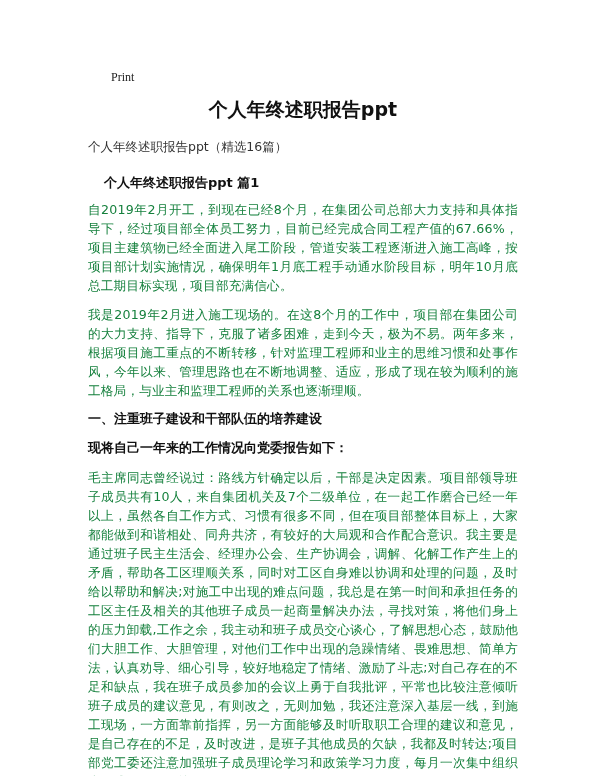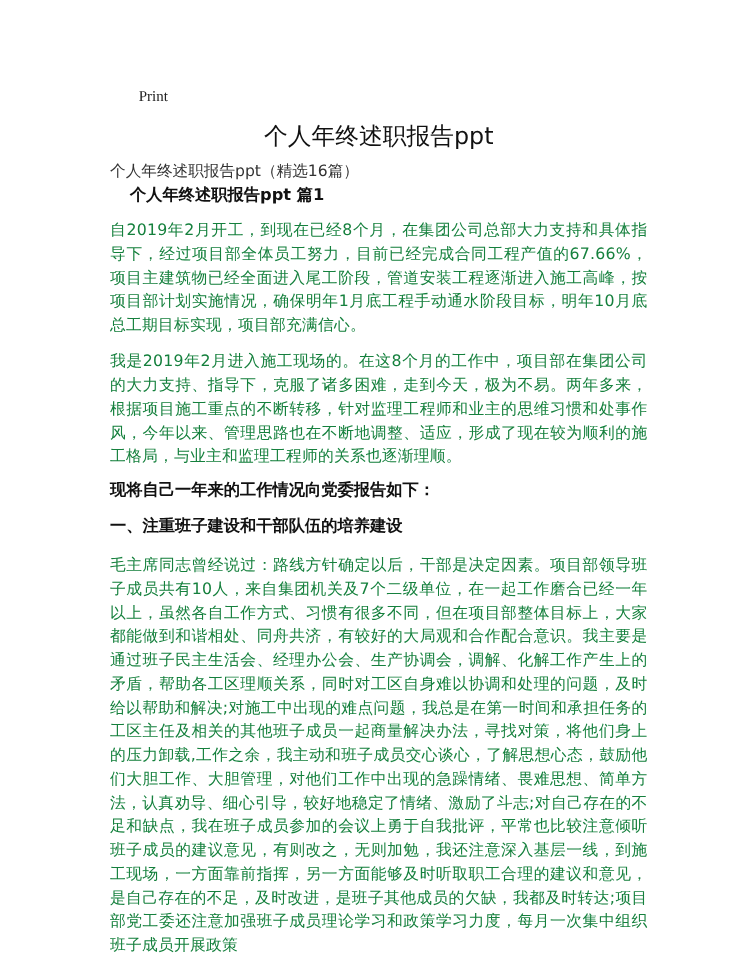--- a/index.html
+++ b/index.html
@@ -1,31 +1,31 @@
 <!DOCTYPE html>
 <html><head>
 <meta charset="utf-8">
 <style>
   html, body { margin: 0; padding: 0; background: #ffffff; }
   body { width: 600px; height: 776px; overflow: hidden; position: relative;
          font-family: "DejaVu Sans", "Liberation Sans", sans-serif; color: #1a1a1a; }
   .page { position: absolute; left: 88px; top: 66px; width: 430px; }
   .print { font-family: "Liberation Serif", "DejaVu Serif", serif; font-size: 12px; color: #222; height: 22px; line-height: 22px; margin-left: 23px; }
-  .title { text-align: center; font-size: 19px; line-height: 26px; margin-top: 8px; margin-bottom: 6px; color: #111; }
-  .subtitle { font-size: 12.5px; line-height: 18px; color: #333; margin-bottom: 2px; }
+  .title { text-align: center; font-size: 19px; line-height: 26px; margin-top: 8px; margin-bottom: 16px; color: #111; font-weight: bold; }
+  .subtitle { font-size: 12.5px; line-height: 18px; color: #333; margin-bottom: 18px; }
   .section-title { font-weight: bold; font-size: 13px; line-height: 18px; margin-bottom: 8px; color: #111; margin-left: 16px; }
   .para { font-size: 12.6px; line-height: 19px; margin: 0 0 10px 0; text-align: justify; letter-spacing: 0.2px; color: #15803d; }
   .heading { font-weight: bold; font-size: 13px; line-height: 18px; margin: 2px 0 11px 0; color: #111; }
 </style>
 </head>
 <body>
 
 <div class="page">
   <div class="print">Print</div>
   <div class="title">个人年终述职报告ppt</div>
   <div class="subtitle">个人年终述职报告ppt（精选16篇）</div>
   <div class="section-title">个人年终述职报告ppt 篇1</div>
   <p class="para">自2019年2月开工，到现在已经8个月，在集团公司总部大力支持和具体指导下，经过项目部全体员工努力，目前已经完成合同工程产值的67.66%，项目主建筑物已经全面进入尾工阶段，管道安装工程逐渐进入施工高峰，按项目部计划实施情况，确保明年1月底工程手动通水阶段目标，明年10月底总工期目标实现，项目部充满信心。</p>
   <p class="para">我是2019年2月进入施工现场的。在这8个月的工作中，项目部在集团公司的大力支持、指导下，克服了诸多困难，走到今天，极为不易。两年多来，根据项目施工重点的不断转移，针对监理工程师和业主的思维习惯和处事作风，今年以来、管理思路也在不断地调整、适应，形成了现在较为顺利的施工格局，与业主和监理工程师的关系也逐渐理顺。</p>
+  <div class="heading">一、注重班子建设和干部队伍的培养建设</div>
   <div class="heading">现将自己一年来的工作情况向党委报告如下：</div>
-  <div class="heading">一、注重班子建设和干部队伍的培养建设</div>
   <p class="para">毛主席同志曾经说过：路线方针确定以后，干部是决定因素。项目部领导班子成员共有10人，来自集团机关及7个二级单位，在一起工作磨合已经一年以上，虽然各自工作方式、习惯有很多不同，但在项目部整体目标上，大家都能做到和谐相处、同舟共济，有较好的大局观和合作配合意识。我主要是通过班子民主生活会、经理办公会、生产协调会，调解、化解工作产生上的矛盾，帮助各工区理顺关系，同时对工区自身难以协调和处理的问题，及时给以帮助和解决;对施工中出现的难点问题，我总是在第一时间和承担任务的工区主任及相关的其他班子成员一起商量解决办法，寻找对策，将他们身上的压力卸载,工作之余，我主动和班子成员交心谈心，了解思想心态，鼓励他们大胆工作、大胆管理，对他们工作中出现的急躁情绪、畏难思想、简单方法，认真劝导、细心引导，较好地稳定了情绪、激励了斗志;对自己存在的不足和缺点，我在班子成员参加的会议上勇于自我批评，平常也比较注意倾听班子成员的建议意见，有则改之，无则加勉，我还注意深入基层一线，到施工现场，一方面靠前指挥，另一方面能够及时听取职工合理的建议和意见，是自己存在的不足，及时改进，是班子其他成员的欠缺，我都及时转达;项目部党工委还注意加强班子成员理论学习和政策学习力度，每月一次集中组织班子成员开展政策</p>
 </div>
 
 </body></html>

